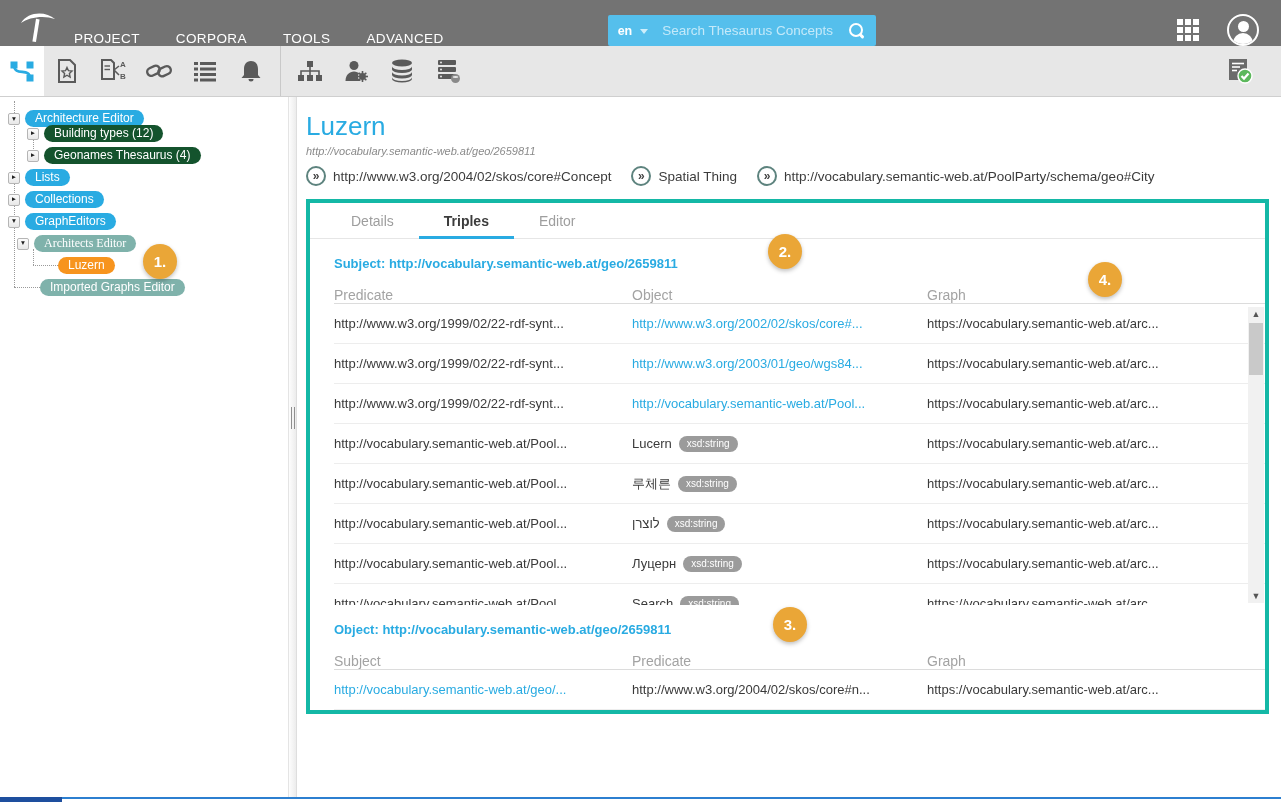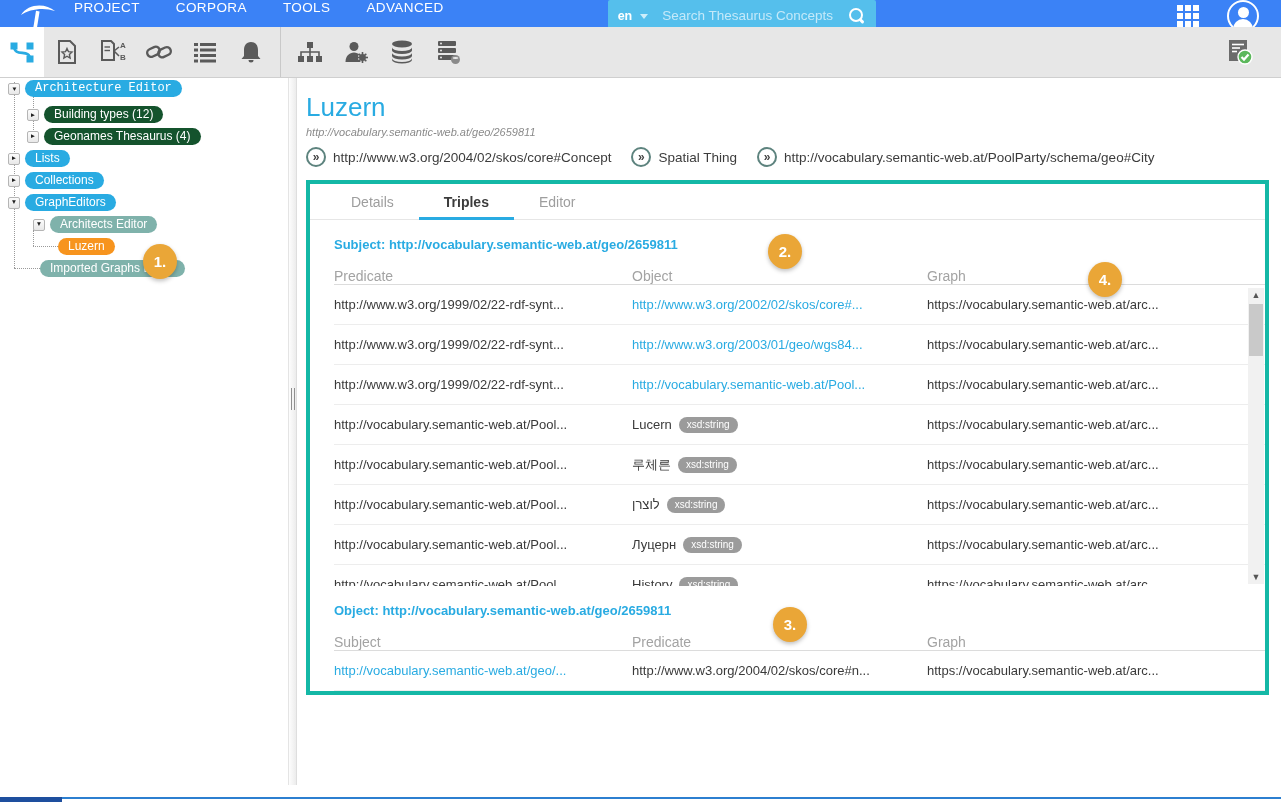--- a/index.html
+++ b/index.html
@@ -1,19 +1,19 @@
 <!DOCTYPE html>
 <html><head>
 <meta charset="utf-8">
 <style>
   * { margin:0; padding:0; box-sizing:border-box; }
   html,body { width:1281px; height:802px; overflow:hidden; font-family:"Liberation Sans", sans-serif; background:#fff; }
 
   
-  .topbar { height:27px; background:#3b82f6; display:flex; align-items:flex-start; color:#fff; position:relative; }
+  .topbar { height:46px; background:#737373; display:flex; align-items:flex-end; color:#fff; position:relative; }
   .logo { width:74px; display:flex; justify-content:center; align-items:center; cursor:pointer; }
   .nav { display:flex; align-items:center; }
   .nav-item { color:#fff; font-size:13.5px; letter-spacing:.4px; margin-right:36px; cursor:pointer; }
   .search-box { margin-left:128px; background:#55bfec; height:31px; width:268px; display:flex; align-items:center; border-radius:2px; padding:0 10px; }
   .lang { color:#fff; font-size:12.5px; font-weight:bold; display:flex; align-items:center; cursor:pointer; }
   .caret { width:0; height:0; border-left:4px solid transparent; border-right:4px solid transparent; border-top:5px solid #cdeefb; margin:2px 0 0 8px; }
   .search-input { flex:1; background:transparent; border:none; outline:none; color:#eaf7fd; font-size:13.5px; margin-left:14px; font-family:"Liberation Sans", sans-serif; }
   .search-input::placeholder { color:#c4e9f9; }
   .search-glyph { width:18px; height:18px; position:relative; margin-left:4px; cursor:pointer; }
   .search-glyph::before { content:""; position:absolute; width:10px; height:10px; border:2.5px solid #fff; border-radius:50%; left:1px; top:1px; }
@@ -255,21 +255,21 @@
   <div class="sidebar">
     <div class="tree">
 
       <div class="vline" style="left:14px; top:4px; height:120px;"></div>
       <div class="vline" style="left:33px; top:18px; height:40px;"></div>
       <div class="vline" style="left:14px; top:130px; height:60px;"></div>
       <div class="vline" style="left:33px; top:152px; height:16px;"></div>
       <div class="hline" style="left:33px; top:168px; width:25px;"></div>
       <div class="hline" style="left:14px; top:190px; width:26px;"></div>
 
-      <div class="tree-row" style="top:2px; left:8px;font-family:Liberation Mono, monospace;">
+      <div class="tree-row" style="top:13px; left:8px;">
         <span class="toggle tg-down"></span>
         <span class="pill pill-cyan">Architecture Editor</span>
       </div>
       <div class="tree-row" style="top:28px; left:27px;">
         <span class="toggle tg-right"></span>
         <span class="pill pill-purple">Building types (12)</span>
       </div>
       <div class="tree-row" style="top:50px; left:27px;">
         <span class="toggle tg-right"></span>
         <span class="pill pill-purple">Geonames Thesaurus (4)</span>
@@ -279,21 +279,21 @@
         <span class="pill pill-cyan">Lists</span>
       </div>
       <div class="tree-row" style="top:94px; left:8px;">
         <span class="toggle tg-right"></span>
         <span class="pill pill-cyan">Collections</span>
       </div>
       <div class="tree-row" style="top:116px; left:8px;">
         <span class="toggle tg-down"></span>
         <span class="pill pill-cyan">GraphEditors</span>
       </div>
-      <div class="tree-row" style="top:138px; left:33px;">
+      <div class="tree-row" style="top:138px; left:17px;font-family:Liberation Serif, serif;">
         <span class="toggle tg-down"></span>
         <span class="pill pill-teal">Architects Editor</span>
       </div>
       <div class="tree-row" style="top:160px; left:58px;">
         <span class="pill pill-orange">Luzern</span>
       </div>
       <div class="tree-row" style="top:182px; left:40px;">
         <span class="pill pill-teal">Imported Graphs Editor</span>
       </div>
     </div>
@@ -368,21 +368,21 @@
             <div class="cell c2"><span>לוצרן</span><span class="xsd-badge">xsd:string</span></div>
             <div class="cell c3">https://vocabulary.semantic-web.at/arc...</div>
           </div>
           <div class="trow">
             <div class="cell c1">http://vocabulary.semantic-web.at/Pool...</div>
             <div class="cell c2"><span>Луцерн</span><span class="xsd-badge">xsd:string</span></div>
             <div class="cell c3">https://vocabulary.semantic-web.at/arc...</div>
           </div>
           <div class="trow">
             <div class="cell c1">http://vocabulary.semantic-web.at/Pool...</div>
-            <div class="cell c2"><span>History</span><span class="xsd-badge">xsd:string</span></div>
+            <div class="cell c2"><span>Search</span><span class="xsd-badge">xsd:string</span></div>
             <div class="cell c3">https://vocabulary.semantic-web.at/arc...</div>
           </div>
 
           <div class="vscroll">
             <div class="vs-arrow vs-up">▲</div>
             <div class="vs-thumb"></div>
             <div class="vs-arrow vs-down">▼</div>
           </div>
         </div>
       </div>

